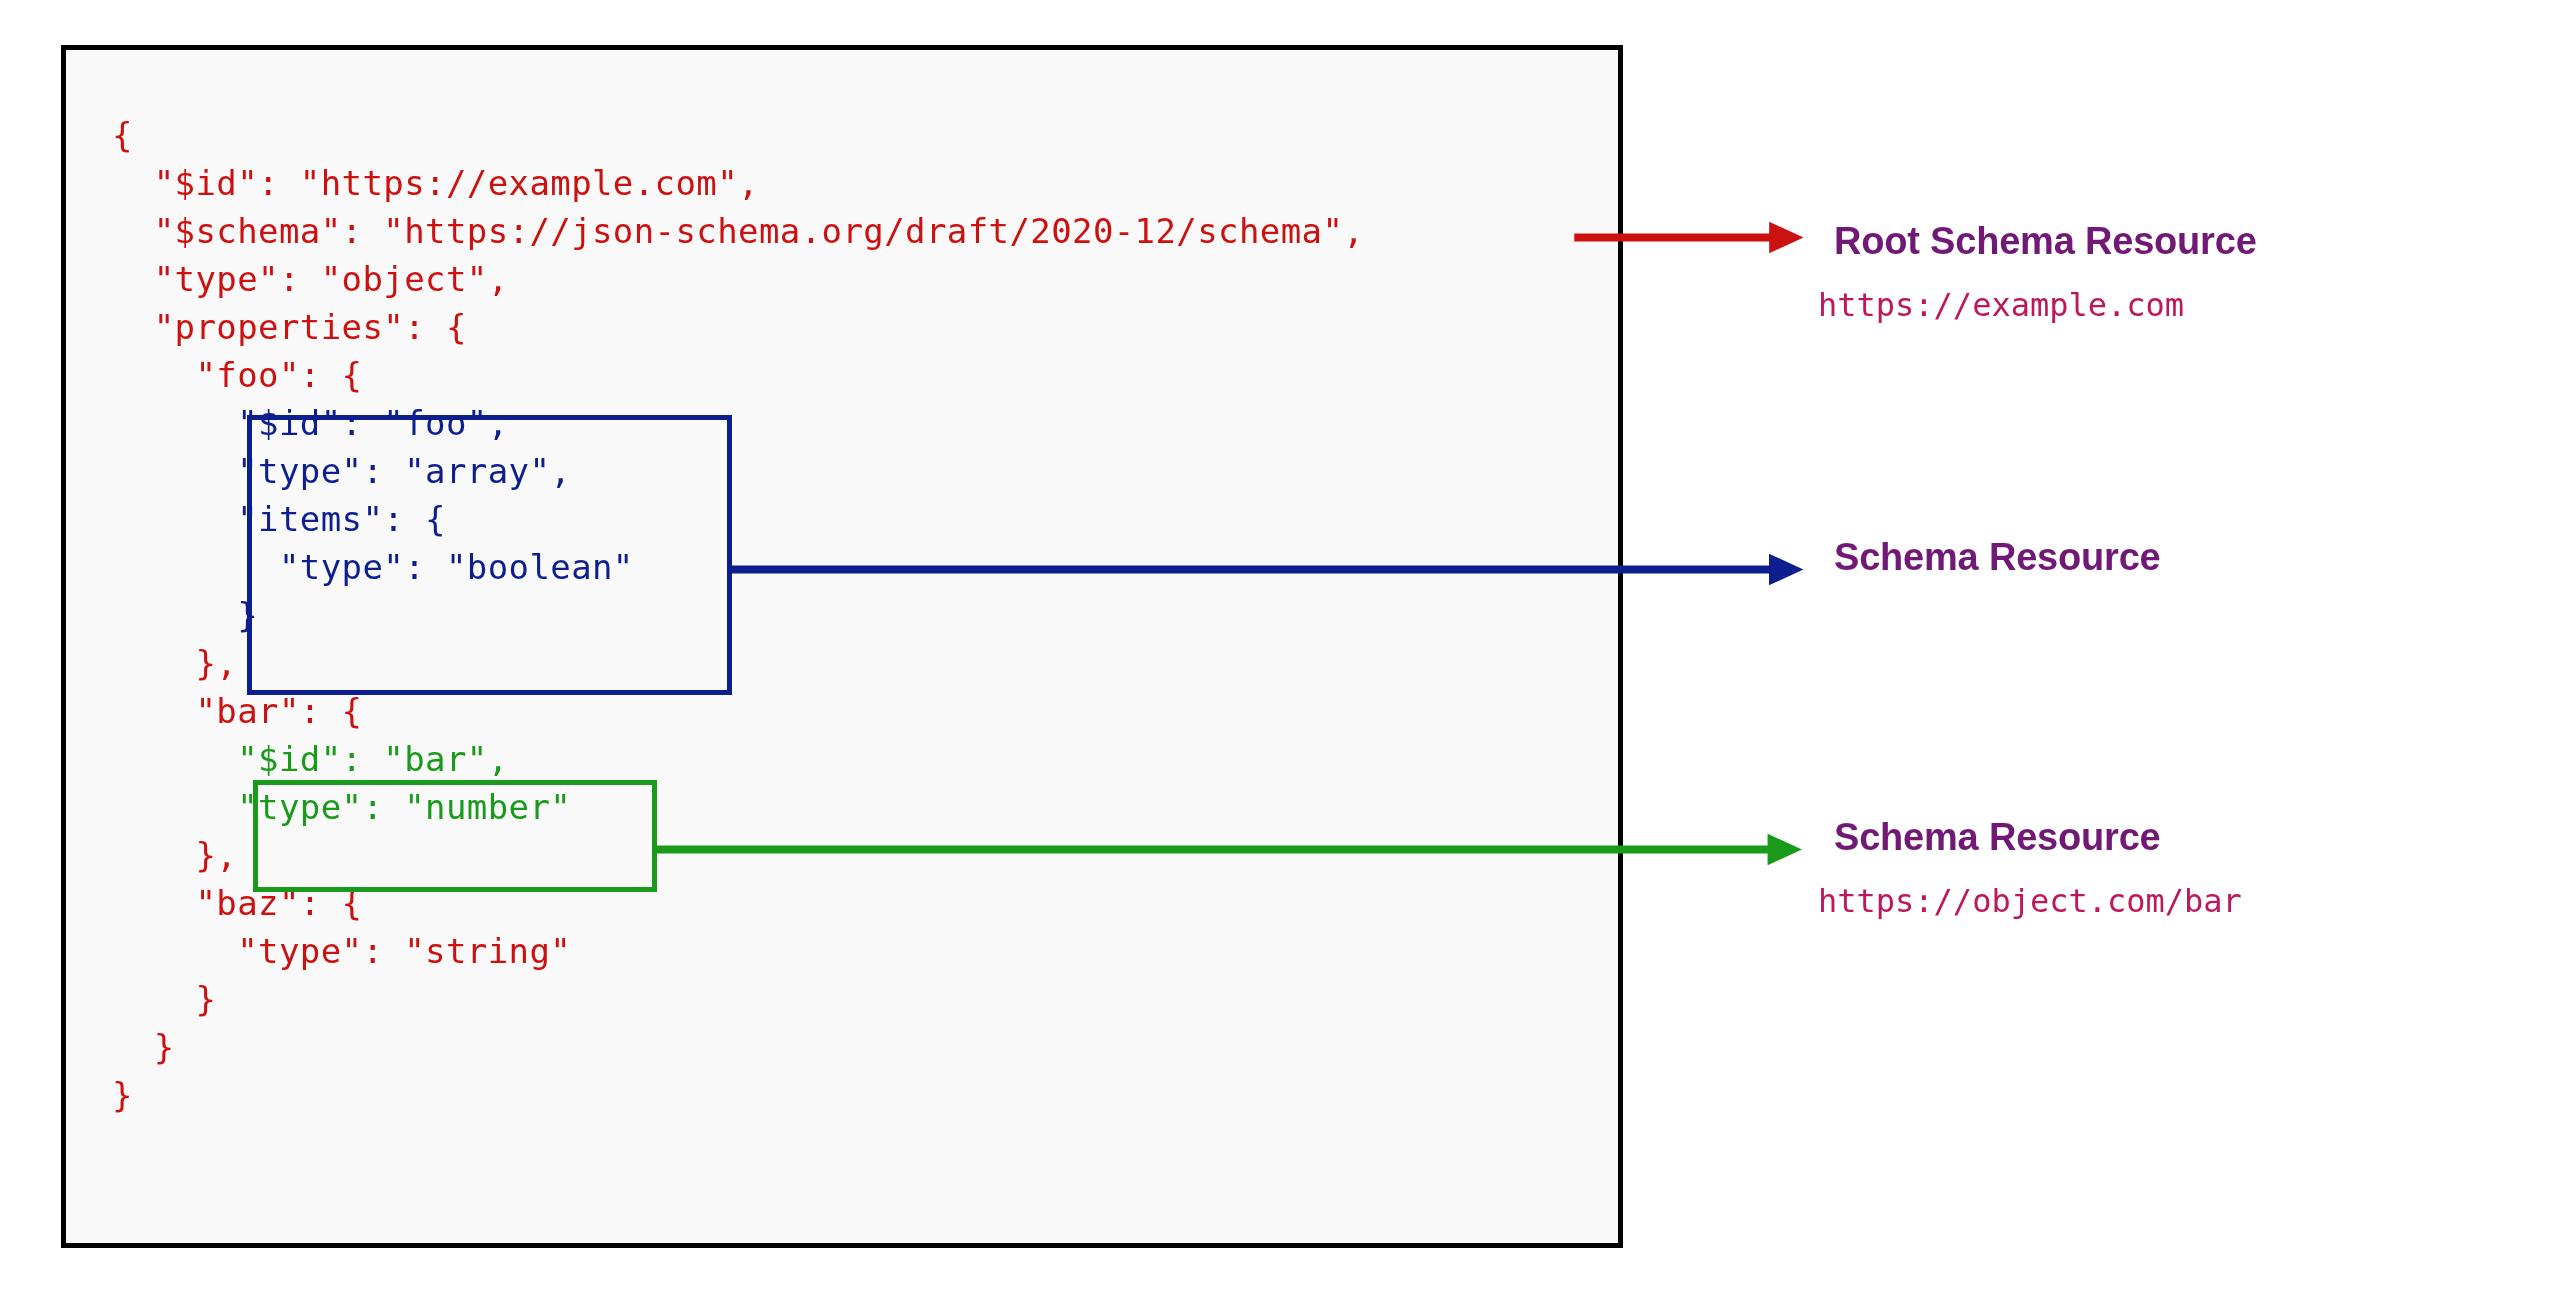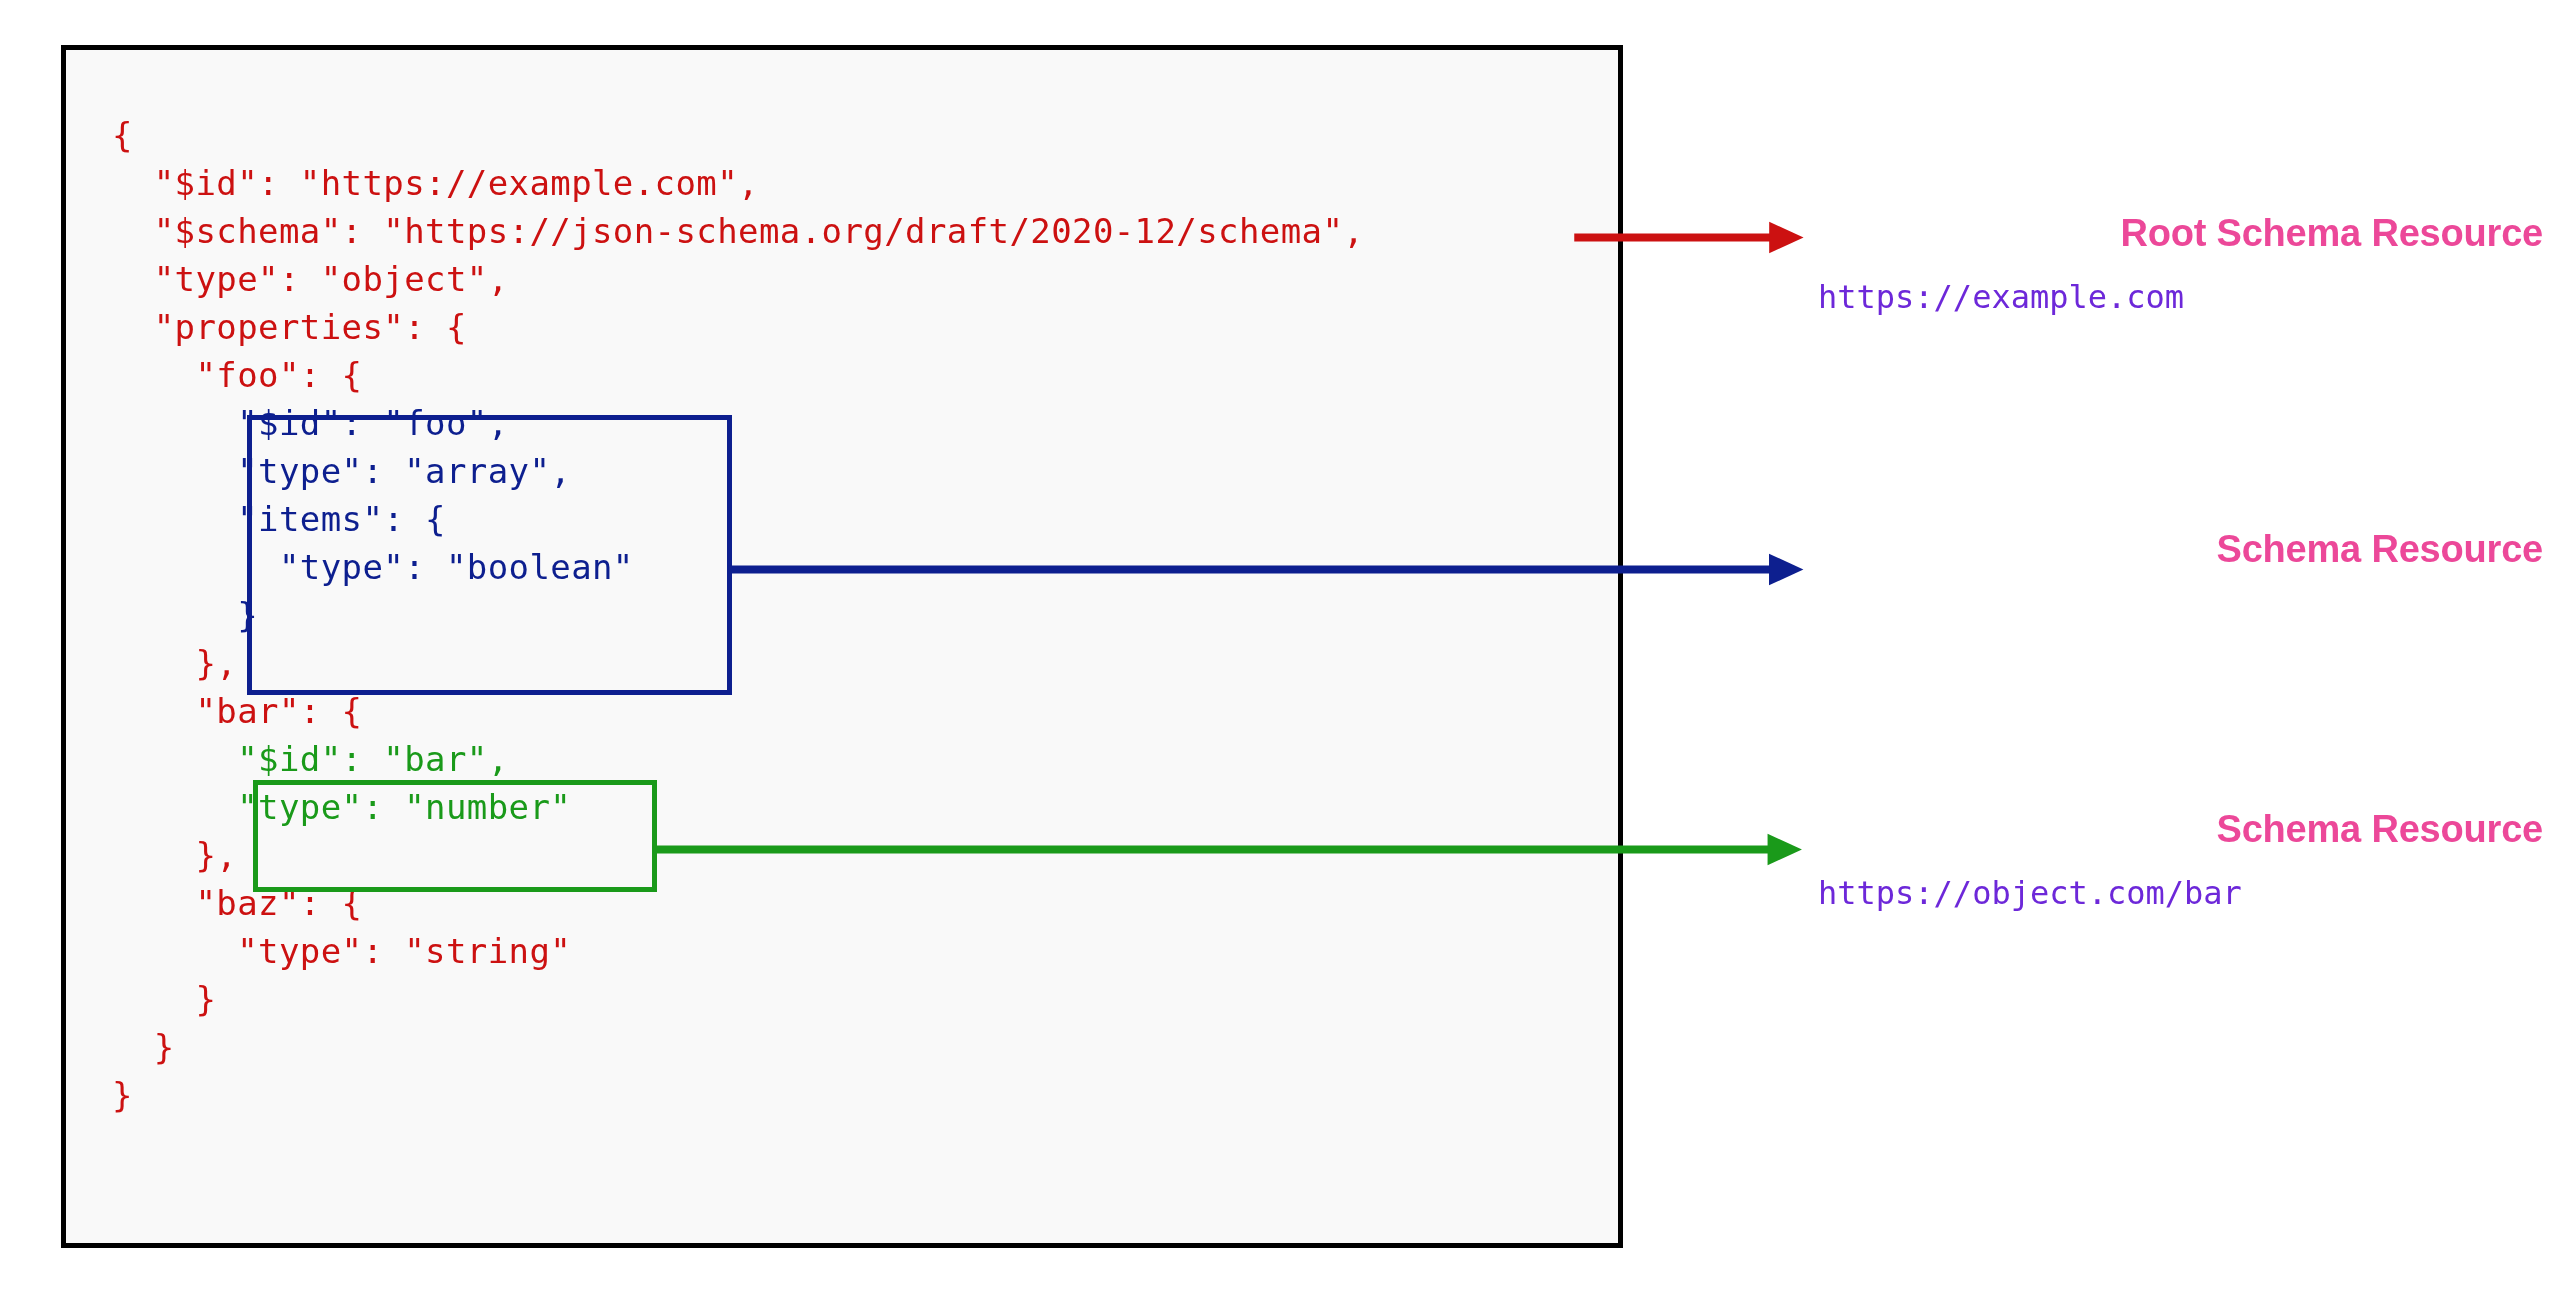--- a/index.html
+++ b/index.html
@@ -81,34 +81,33 @@
   .annotation {
     position: absolute;
     left: 1818px;
     width: 733px;
   }
   #root-annotation { top: 203px; }
   #foo-annotation  { top: 519px; }
   #bar-annotation  { top: 799px; }
 
   .annotation-title {
-    margin: 8px;
+    margin: 16px;
     font-family: "Liberation Sans", sans-serif;
     font-size: 38px;
     font-weight: bold;
-    color: #ec4899;
+    color: #701a75;
     line-height: 45px;
     letter-spacing: -0.2px;
-    text-align: right;
   }
   .annotation-uri {
     margin: 21.6px 0 0 0;
     font-family: "DejaVu Sans Mono", monospace;
     font-size: 32px;
-    color: #6d28d9;
+    color: #be185d;
     line-height: 39px;
   }
 </style>
 </head>
 <body>
 
 <div id="code-panel">
   <pre id="code-listing"><span class="code-line">{</span><span class="code-line">  "$id": "https://example.com",</span><span class="code-line">  "$schema": "https://json-schema.org/draft/2020-12/schema",</span><span class="code-line">  "type": "object",</span><span class="code-line">  "properties": {</span><span class="code-line">    "foo": {</span><span class="code-line blue-code">      "$id": "foo",</span><span class="code-line blue-code">      "type": "array",</span><span class="code-line blue-code">      "items": {</span><span class="code-line blue-code">        "type": "boolean"</span><span class="code-line blue-code">      }</span><span class="code-line">    },</span><span class="code-line">    "bar": {</span><span class="code-line green-code">      "$id": "bar",</span><span class="code-line green-code">      "type": "number"</span><span class="code-line">    },</span><span class="code-line">    "baz": {</span><span class="code-line">      "type": "string"</span><span class="code-line">    }</span><span class="code-line">  }</span><span class="code-line">}</span></pre>
 </div>
 

